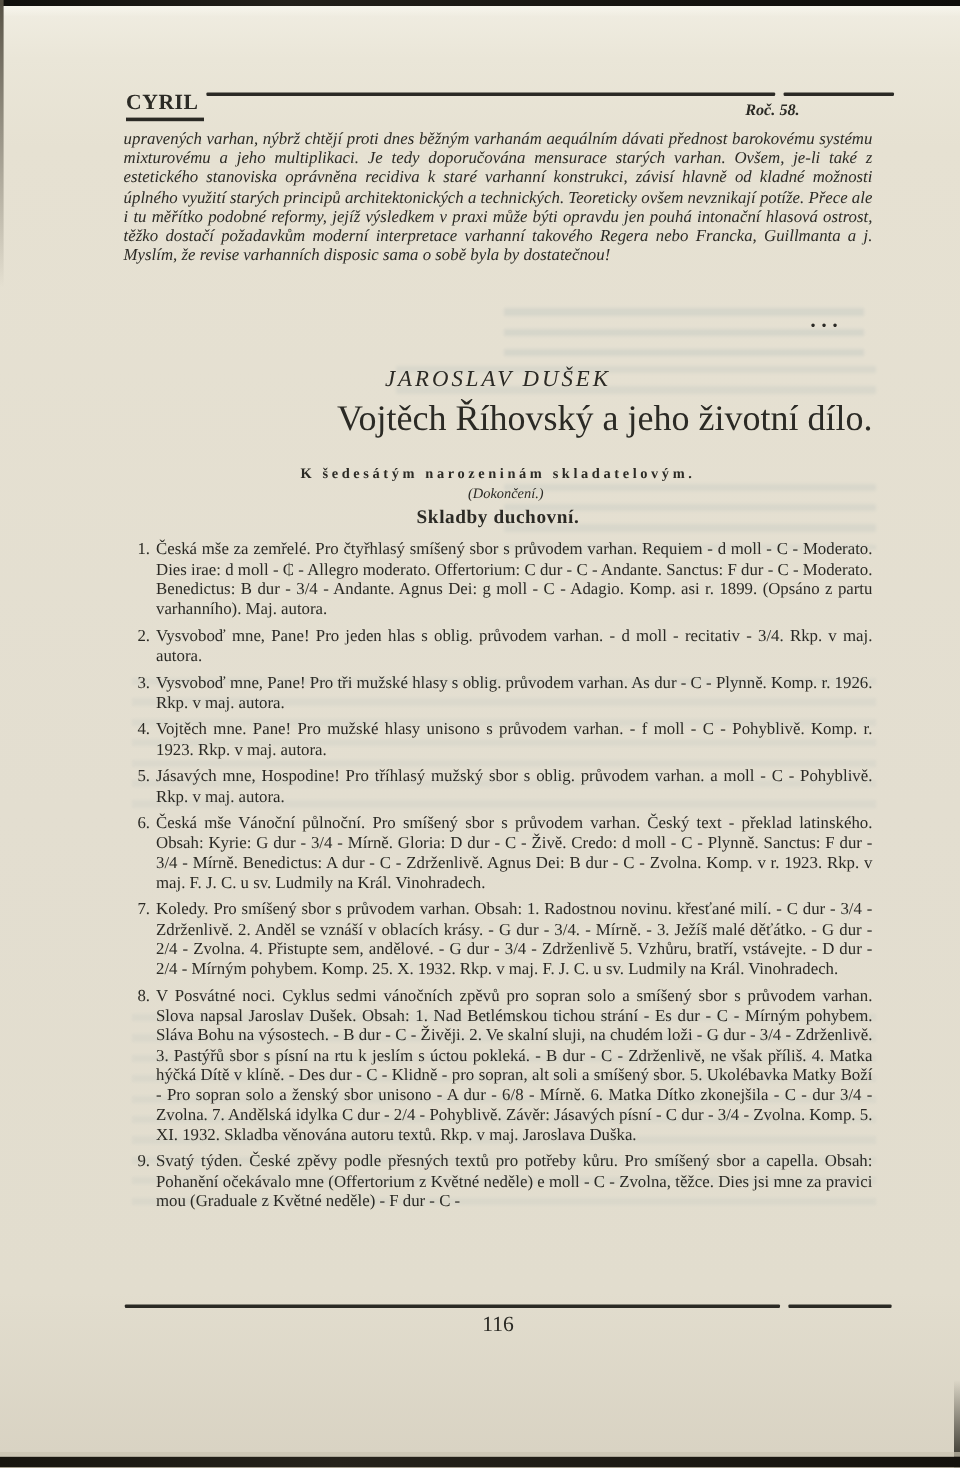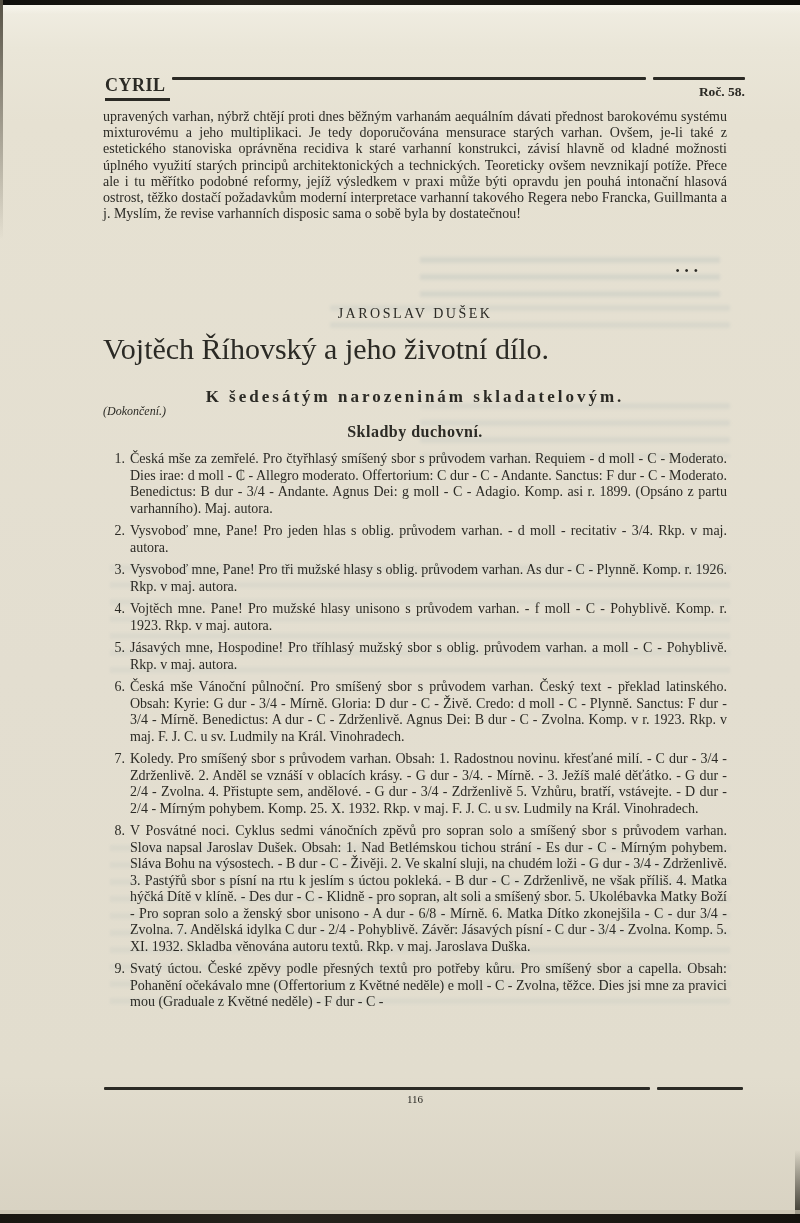--- a/index.html
+++ b/index.html
@@ -33,41 +33,41 @@
   .g4{left:110px;top:840px;width:620px;height:170px;opacity:.09;}
   .g5{left:420px;top:398px;width:310px;height:60px;opacity:.12;}
 
   .ink{color:#2b2a25;text-align:center;}
 
   
   .masthead{position:absolute;left:105px;top:75px;font-size:18px;font-weight:bold;letter-spacing:.5px;border-bottom:3px solid #2b2a25;padding:0 4px 2px 0;}
   .rule{position:absolute;height:3px;background:#2b2a25;border-radius:1px;}
   .rule-top-left{left:172px;top:77px;width:474px;}
   .rule-top-right{left:653px;top:77px;width:92px;}
-  .issue{position:absolute;left:621px;top:84px;width:124px;text-align:right;font-size:13.5px;font-weight:bold;}
+  .issue{position:absolute;left:621px;top:84px;width:124px;text-align:left;font-size:13.5px;font-weight:bold;font-style:italic;}
 
   .content{position:absolute;left:103px;width:624px;}
 
-  .intro{top:109px;font-size:14px;line-height:16.2px;text-align:justify;}
+  .intro{top:109px;font-size:14px;line-height:16.2px;text-align:justify;font-style:italic;}
   .end-mark{position:absolute;left:103px;top:264px;width:600px;text-align:right;font-size:12px;letter-spacing:5px;}
 
-  .author{top:306px;font-size:14px;letter-spacing:2.5px;}
-  .title{top:332px;text-align:left;font-size:30px;line-height:34px;font-weight:normal;}
-  .subtitle{top:387px;text-align:center;font-size:17px;font-weight:bold;letter-spacing:3px;}
-  .dokonceni{position:absolute;left:103px;top:404px;width:637px;text-align:left;font-style:italic;font-size:12px;}
+  .author{top:306px;font-style:italic;font-size:19px;letter-spacing:2.5px;}
+  .title{top:332px;text-align:right;font-size:30px;line-height:34px;font-weight:normal;}
+  .subtitle{top:387px;text-align:center;font-size:12px;font-weight:bold;letter-spacing:3px;}
+  .dokonceni{position:absolute;left:103px;top:404px;width:637px;text-align:center;font-style:italic;font-size:12px;}
   .section-heading{top:423px;font-size:16px;font-weight:bold;letter-spacing:.5px;}
 
   .works{top:451px;}
   .work{position:relative;padding-left:27px;font-size:14px;line-height:16.5px;text-align:justify;margin-bottom:6px;}
   .work .num{position:absolute;left:0;top:0;width:22px;text-align:right;}
   .work .work-title{font-weight:normal;}
 
   .rule-bottom-left{left:104px;top:1087px;width:546px;}
   .rule-bottom-right{left:657px;top:1087px;width:86px;}
-  .page-number{position:absolute;left:103px;top:1093px;width:624px;text-align:center;font-size:11px;}
+  .page-number{position:absolute;left:103px;top:1093px;width:624px;text-align:center;font-size:18px;}
   .abs{position:absolute;}
 </style>
 </head>
 <body>
 
 <div class="page">
 
   <div class="edge-top"></div>
   <div class="edge-top-light"></div>
   <div class="edge-left"></div>
@@ -114,21 +114,21 @@
     <div class="work ink">
       <span class="num">6.</span><span class="work-title">Česká mše Vánoční půlnoční.</span> <span>Pro smíšený sbor s průvodem varhan. Český text - překlad latinského. Obsah: Kyrie: G dur - 3/4 - Mírně. Gloria: D dur - C - Živě. Credo: d moll - C - Plynně. Sanctus: F dur - 3/4 - Mírně. Benedictus: A dur - C - Zdrženlivě. Agnus Dei: B dur - C - Zvolna. Komp. v r. 1923. Rkp. v maj. F. J. C. u sv. Ludmily na Král. Vinohradech.</span>
     </div>
     <div class="work ink">
       <span class="num">7.</span><span class="work-title">Koledy.</span> <span>Pro smíšený sbor s průvodem varhan. Obsah: 1. Radostnou novinu. křesťané milí. - C dur - 3/4 - Zdrženlivě. 2. Anděl se vznáší v oblacích krásy. - G dur - 3/4. - Mírně. - 3. Ježíš malé děťátko. - G dur - 2/4 - Zvolna. 4. Přistupte sem, andělové. - G dur - 3/4 - Zdrženlivě 5. Vzhůru, bratří, vstávejte. - D dur - 2/4 - Mírným pohybem. Komp. 25. X. 1932. Rkp. v maj. F. J. C. u sv. Ludmily na Král. Vinohradech.</span>
     </div>
     <div class="work ink">
       <span class="num">8.</span><span class="work-title">V Posvátné noci.</span> <span>Cyklus sedmi vánočních zpěvů pro sopran solo a smíšený sbor s průvodem varhan. Slova napsal Jaroslav Dušek. Obsah: 1. Nad Betlémskou tichou strání - Es dur - C - Mírným pohybem. Sláva Bohu na výsostech. - B dur - C - Živěji. 2. Ve skalní sluji, na chudém loži - G dur - 3/4 - Zdrženlivě. 3. Pastýřů sbor s písní na rtu k jeslím s úctou pokleká. - B dur - C - Zdrženlivě, ne však příliš. 4. Matka hýčká Dítě v klíně. - Des dur - C - Klidně - pro sopran, alt soli a smíšený sbor. 5. Ukolébavka Matky Boží - Pro sopran solo a ženský sbor unisono - A dur - 6/8 - Mírně. 6. Matka Dítko zkonejšila - C - dur 3/4 - Zvolna. 7. Andělská idylka  C dur - 2/4 - Pohyblivě. Závěr: Jásavých písní - C dur - 3/4 - Zvolna. Komp. 5. XI. 1932. Skladba věnována autoru textů. Rkp. v maj. Jaroslava Duška.</span>
     </div>
     <div class="work ink">
-      <span class="num">9.</span><span class="work-title">Svatý úctou.</span> <span>České zpěvy podle přesných textů pro potřeby kůru. Pro smíšený sbor a capella. Obsah: Pohanění očekávalo mne (Offertorium z Květné neděle) e moll - C - Zvolna, těžce. Dies jsi mne za pravici mou (Graduale z Květné neděle) - F dur - C -</span>
+      <span class="num">9.</span><span class="work-title">Svatý týden.</span> <span>České zpěvy podle přesných textů pro potřeby kůru. Pro smíšený sbor a capella. Obsah: Pohanění očekávalo mne (Offertorium z Květné neděle) e moll - C - Zvolna, těžce. Dies jsi mne za pravici mou (Graduale z Květné neděle) - F dur - C -</span>
     </div>
   </div>
 
   <div class="rule rule-bottom-left"></div>
   <div class="rule rule-bottom-right"></div>
   <div class="page-number ink">116</div>
 
 </div>
 
 </body></html>

